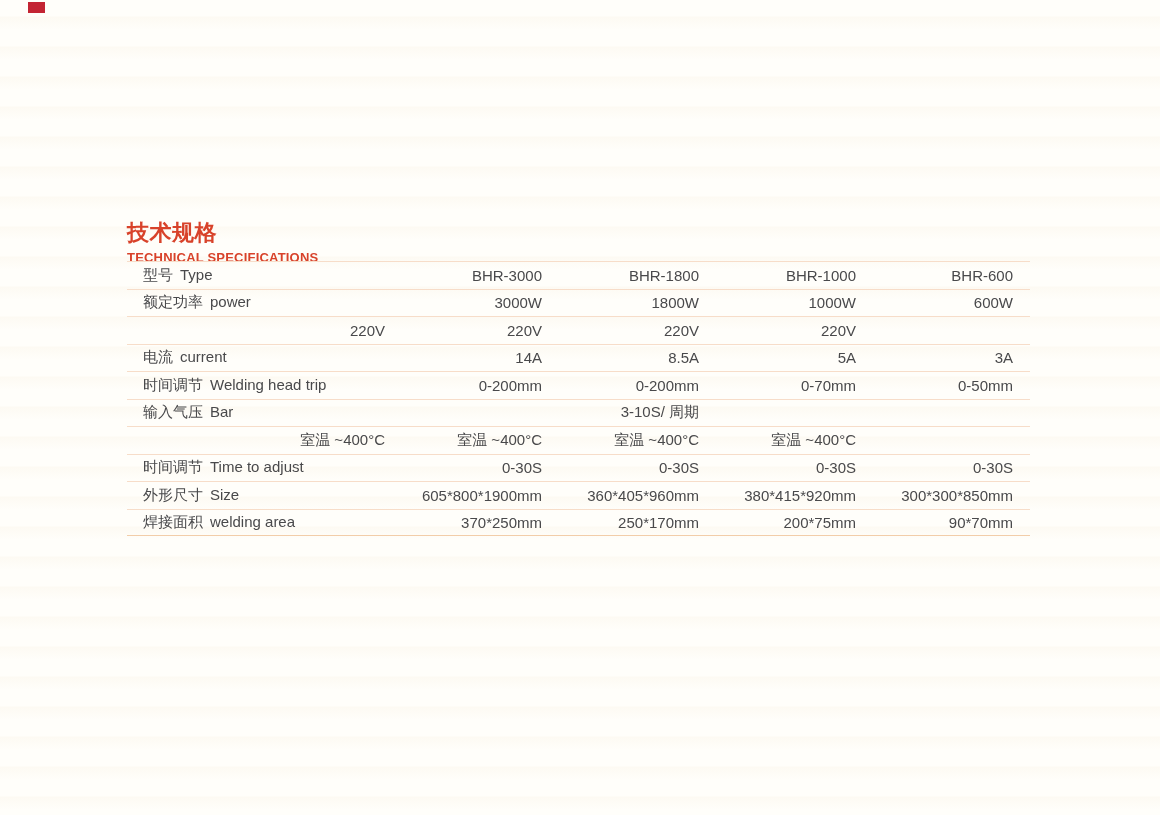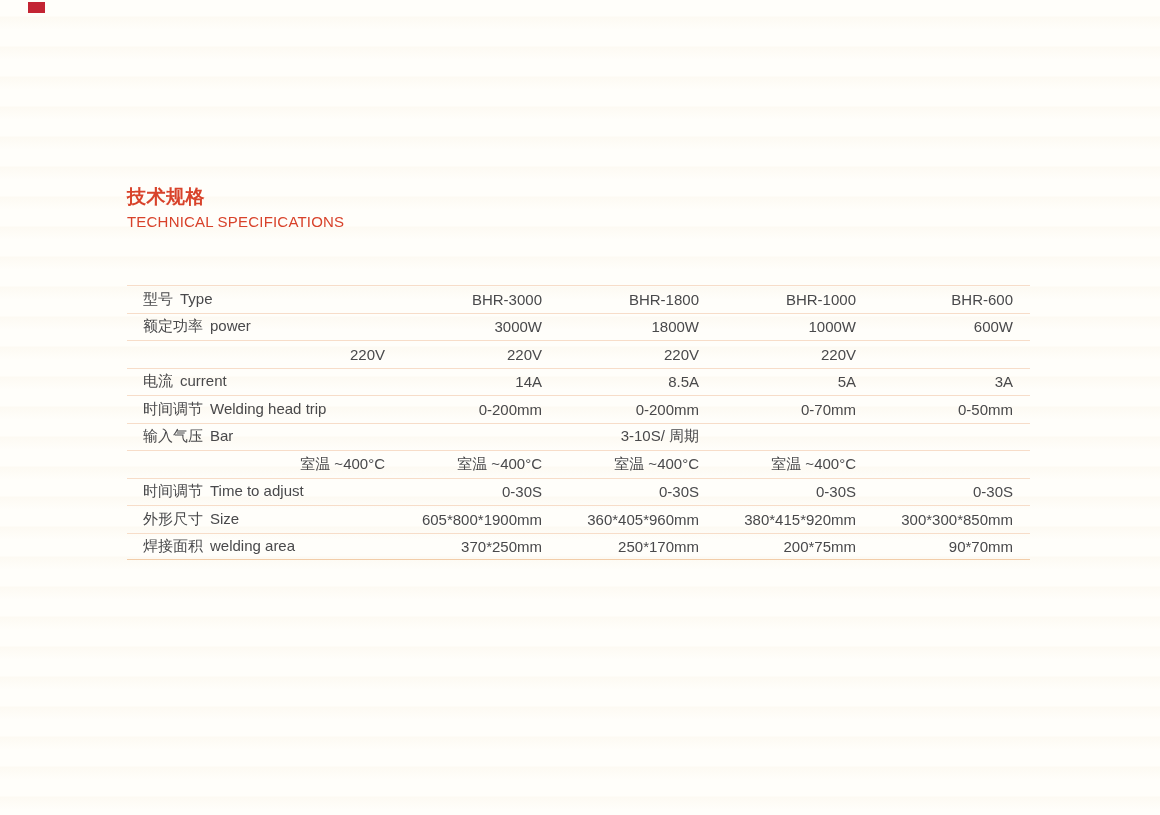--- a/index.html
+++ b/index.html
@@ -25,38 +25,40 @@
     height: 11px;
     background: var(--corner-red, #c32433);
   }
 
   .header {
     position: absolute;
     left: 127px;
     top: 186px;
   }
   .title-cn {
-    font-size: 19px;
+    font-size: 22px;
     line-height: 21px;
     font-weight: bold;
     letter-spacing: 0.5px;
     color: var(--accent-red, #d8422a);
+    margin-top: 36px;
   }
   .title-en {
     margin-top: 6px;
-    font-size: 15px;
+    font-size: 13px;
     line-height: 17px;
     letter-spacing: 0.2px;
     color: var(--accent-red, #d8422a);
+    font-weight: bold;
   }
 
   .spec-table {
     position: absolute;
     left: 127px;
-    top: 285px;
+    top: 261px;
     width: 903px;
   }
   .row {
     display: grid;
     grid-template-columns: 258px 157px 157px 157px 157px 1fr;
     height: 27.5px;
     align-items: center;
     border-top: 1px solid var(--line, #f7ddc9);
   }
   .row:last-child {

